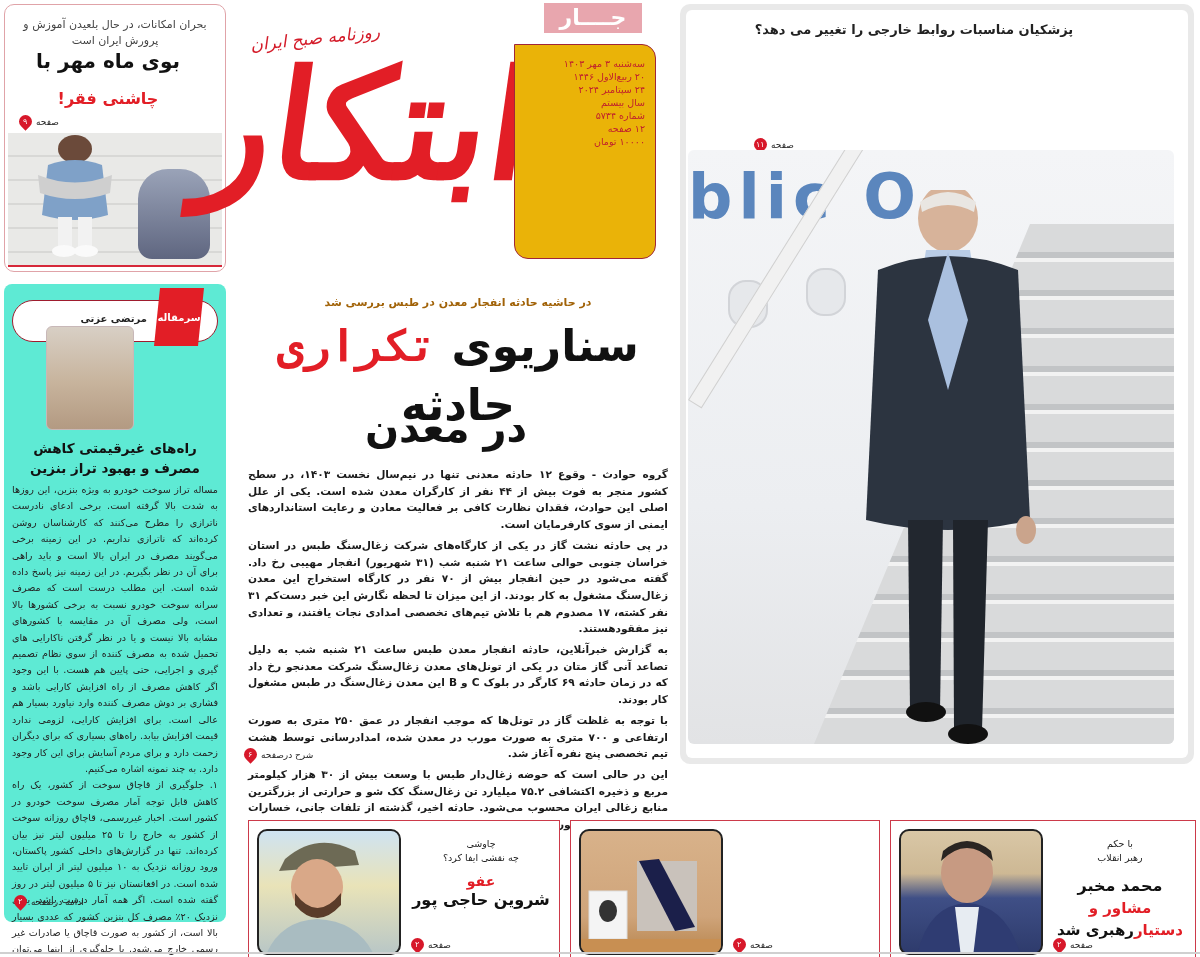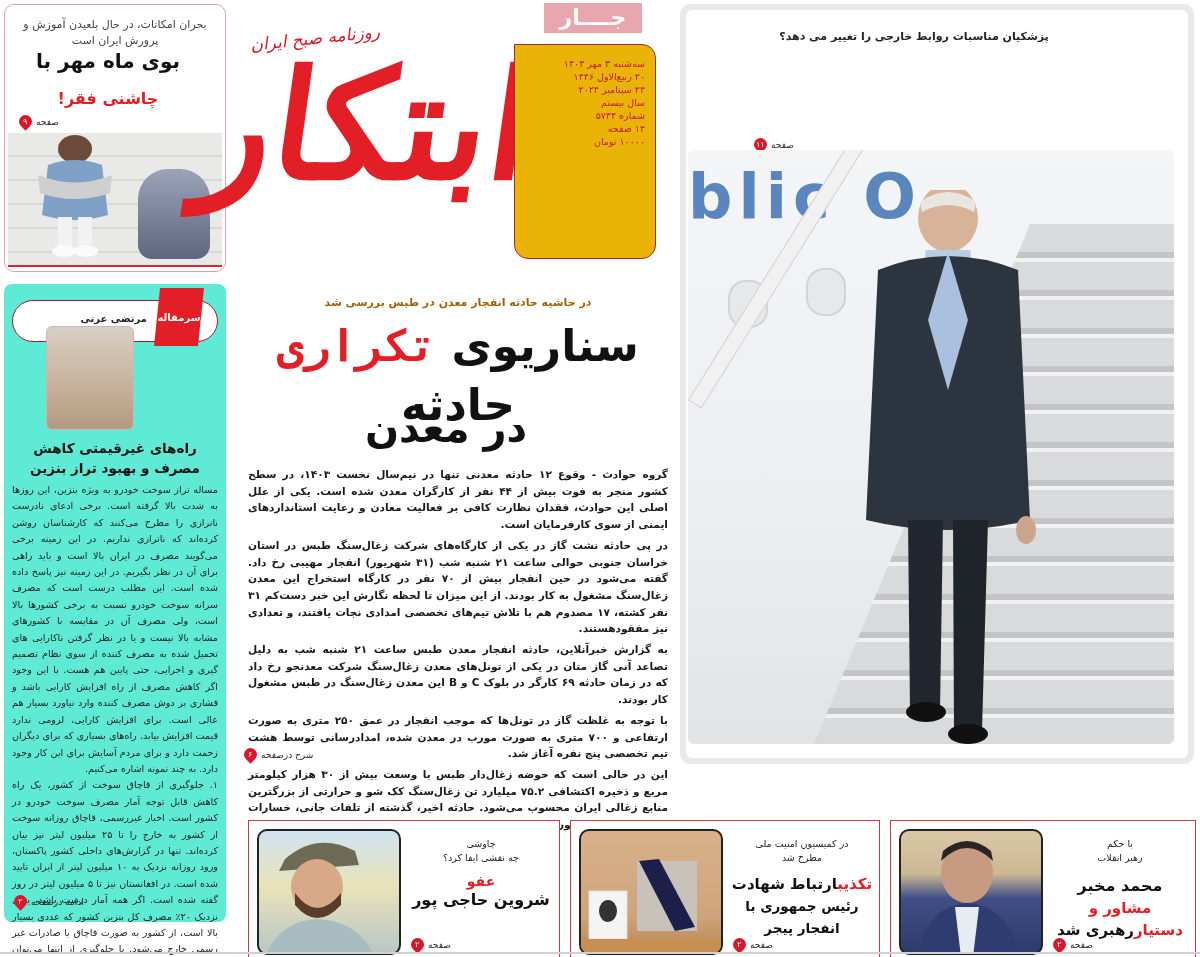--- a/index.html
+++ b/index.html
@@ -45,21 +45,21 @@
       border: 1.5px solid #a0263a; border-radius: 0 14px 14px 14px; background: #eab308;
       padding: 12px 10px 0 0; font-size: 9.5px; color: #c0202c; line-height: 13px; text-align: right;
     }
 
     
     .main-panel {
       left: 680px; top: 4px; width: 514px; height: 760px;
       background: #e9e9e9; border-radius: 10px; padding: 6px;
     }
     .main-inner { position: absolute; left: 6px; right: 6px; top: 6px; bottom: 6px; background: #fff; border-radius: 6px; overflow: hidden; }
-    .main-kicker { position: absolute; top: 20px; left: 0; right: 46px; text-align: center; font-size: 11px; font-weight: bold; color: #222; }
+    .main-kicker { position: absolute; top: 12px; left: 0; right: 46px; text-align: center; font-size: 13px; font-weight: bold; color: #222; }
     .main-headline { position: absolute; top: 62px; left: 0; right: 46px; text-align: center; font-size: 34px; font-weight: bold; line-height: 40px; }
     .main-headline .red { color: #e21e26; }
     .main-headline .outline { color: #fff; -webkit-text-stroke: 1.5px #111; }
     .main-pref { position: absolute; top: 128px; left: 68px; direction: ltr; }
     .main-photo {
       position: absolute; left: 2px; right: 14px; top: 140px; bottom: 14px;
       background: linear-gradient(180deg, #f4f5f7 0%, #eceef1 60%, #e2e3e5 100%);
       border-radius: 6px; overflow: hidden;
     }
     .plane-text { position: absolute; left: 0; top: 10px; font-family: "DejaVu Sans", sans-serif; font-weight: bold; font-size: 62px; color: #5b86bd; direction: ltr; letter-spacing: 6px; }
@@ -247,28 +247,20 @@
 <div class="card" style="left:570px; width:310px;">
   <div class="pic" style="background: linear-gradient(180deg,#d8b28a 0%,#cfa47a 70%,#b8864f 100%);">
     <svg viewBox="0 0 144 126" width="144" height="126">
       <rect x="60" y="30" width="60" height="70" fill="#c9c2bb"></rect>
       <path d="M62 30 L82 28 L118 96 L98 100 Z" fill="#1b1f4a"></path>
       <rect x="12" y="60" width="38" height="48" fill="#f4f4f4" stroke="#ddd"></rect>
       <ellipse cx="31" cy="80" rx="9" ry="11" fill="#333"></ellipse>
       <rect x="0" y="108" width="144" height="18" fill="#c88f52"></rect>
     </svg>
   </div>
-  <div class="text">
-    <div class="kick">در کمیسیون امنیت ملی</div>
-    <div class="kick">مطرح شد</div>
-    <div class="hl" style="margin-top:8px;">
-      <span class="red">تکذیب</span><span>ارتباط شهادت</span>
-    </div>
-    <div class="hl" style="font-size:13.5px;">رئیس جمهوری با انفجار پیجر</div>
-  </div>
   <div class="pref page-ref">
     <div class="dot">
         <span>۲</span>
       </div>
     <span>صفحه</span>
   </div>
 </div>
 
 <div class="card" style="left:248px; width:312px;">
   <div class="pic" style="background: linear-gradient(180deg,#cfe3f1 0%,#e9e3b8 45%,#b9c7c6 100%);">

